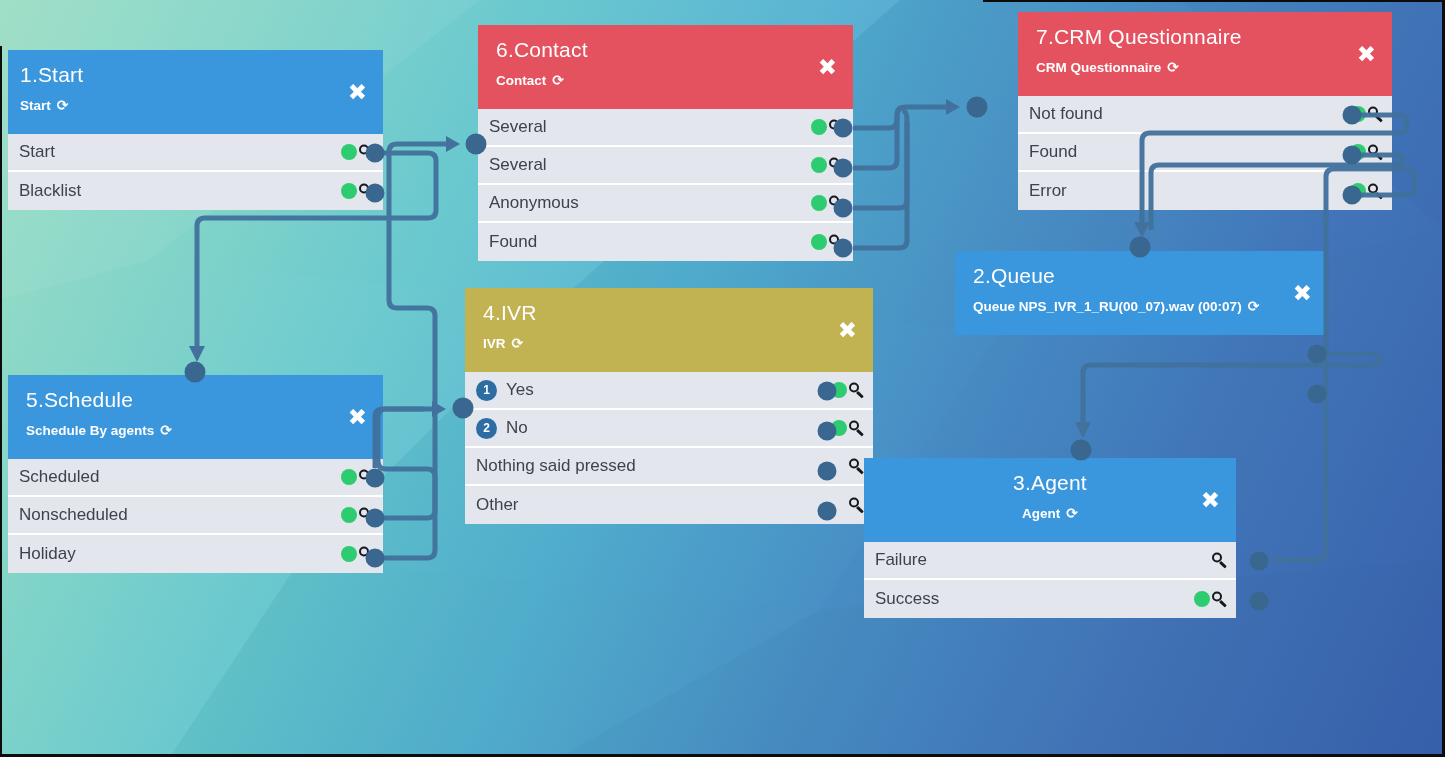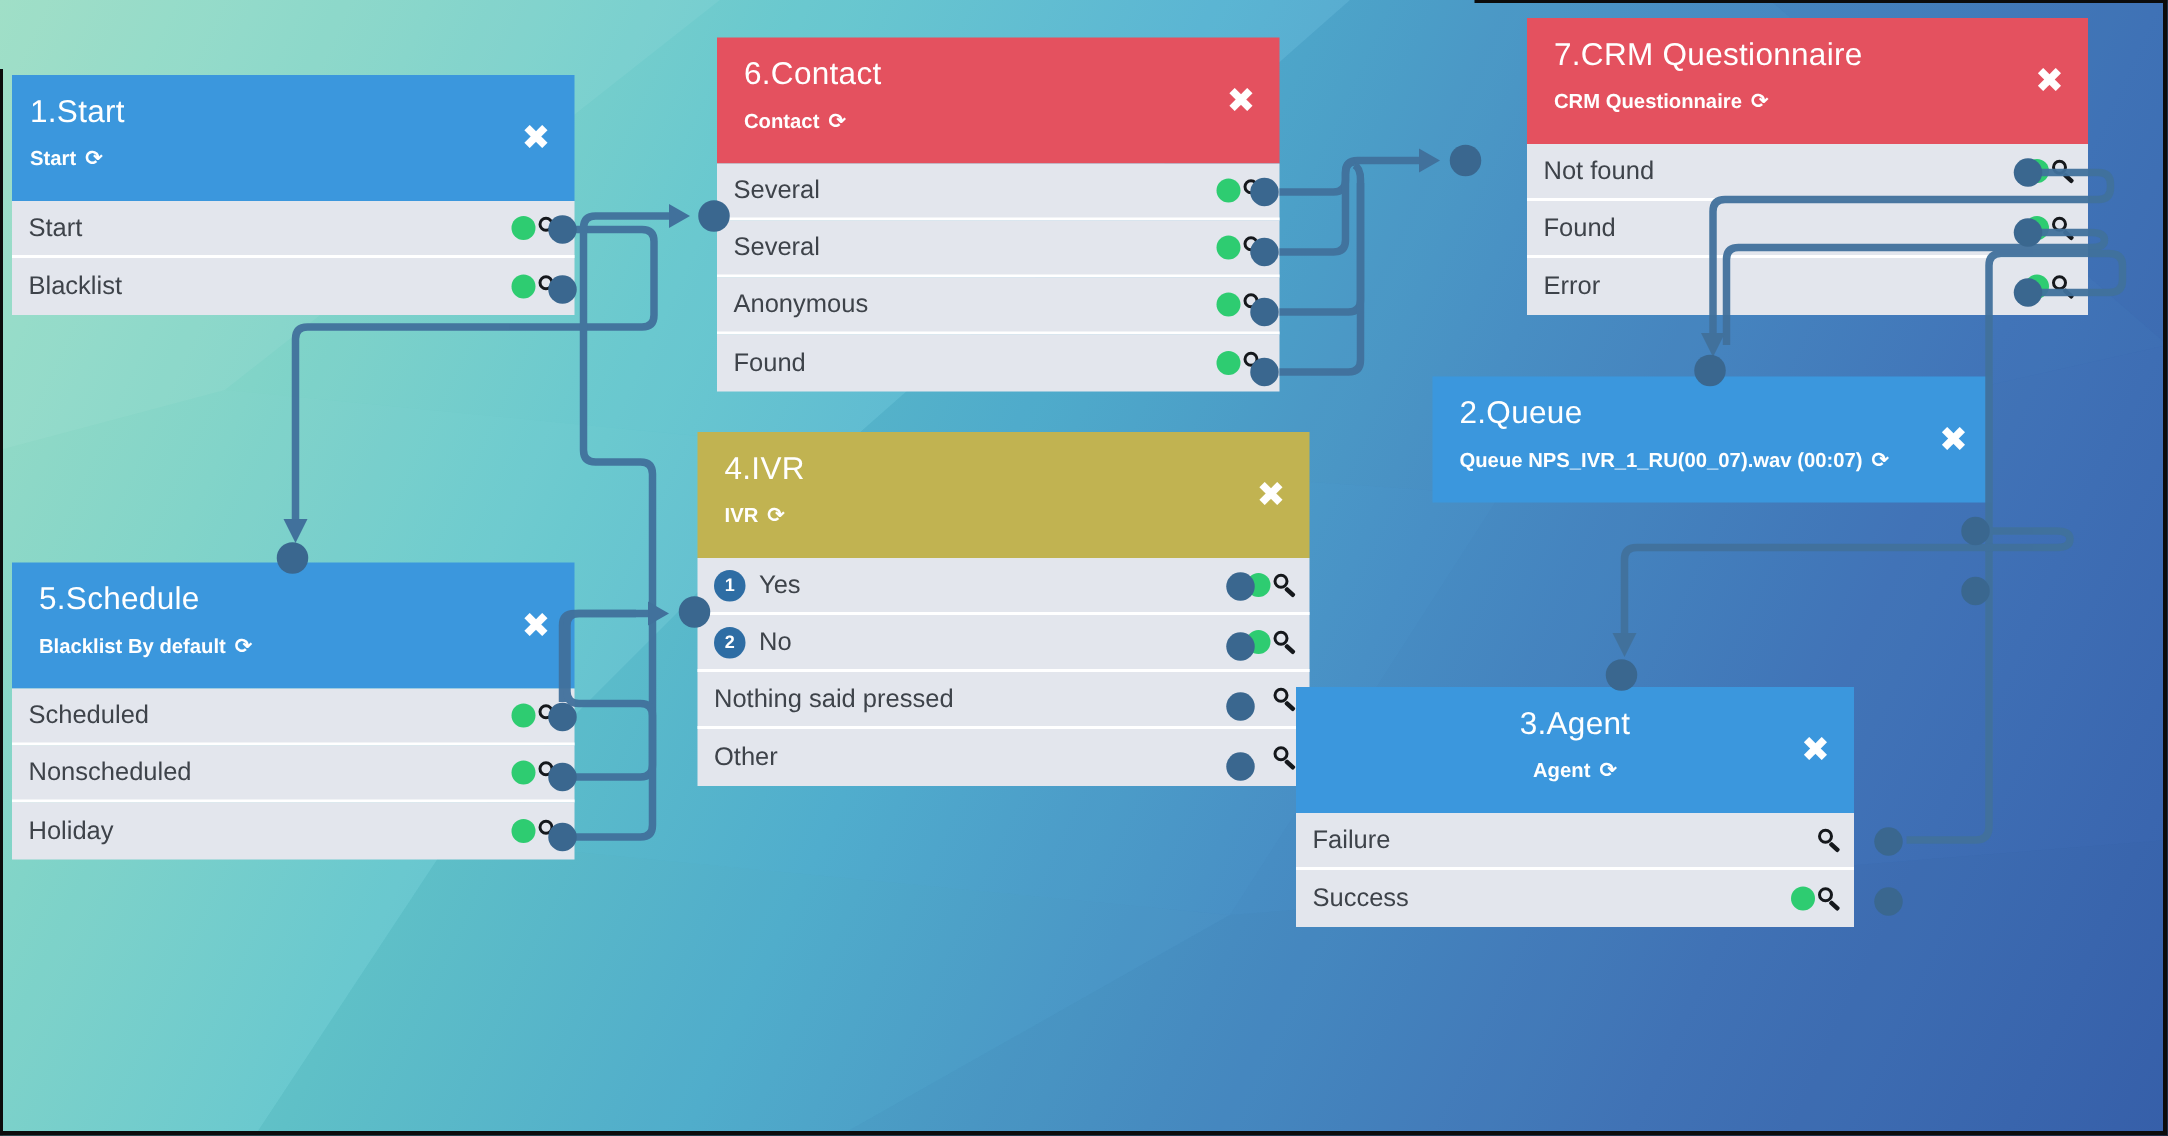--- a/index.html
+++ b/index.html
@@ -122,21 +122,21 @@
           <div class="row">
             <span class="row-label">Error</span>
             <span class="green-dot"></span>
             <span class="key-icon"></span>
           </div>
         </div>
       </div>
       <div class="node-card" style="left: 8px; top: 375px; width: 375px;">
         <div class="node-header" style="background: rgb(59, 151, 221);">
           <div class="node-title">5.Schedule</div>
-          <div class="node-subtitle"><span>Blacklist By default</span><span class="refresh-icon">⟳</span></div>
+          <div class="node-subtitle"><span>Schedule By agents</span><span class="refresh-icon">⟳</span></div>
           <span class="close-btn">✖</span>
         </div>
         <div class="node-rows">
           <div class="row">
             <span class="row-label">Scheduled</span>
             <span class="green-dot"></span>
             <span class="key-icon"></span>
           </div>
           <div class="row">
             <span class="row-label">Nonscheduled</span>

